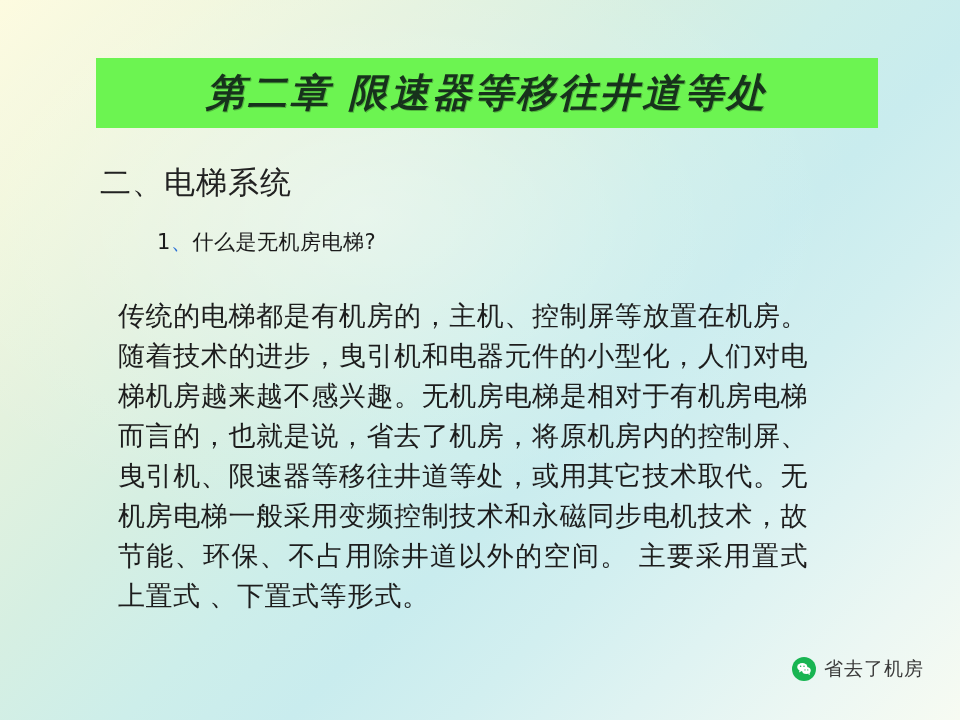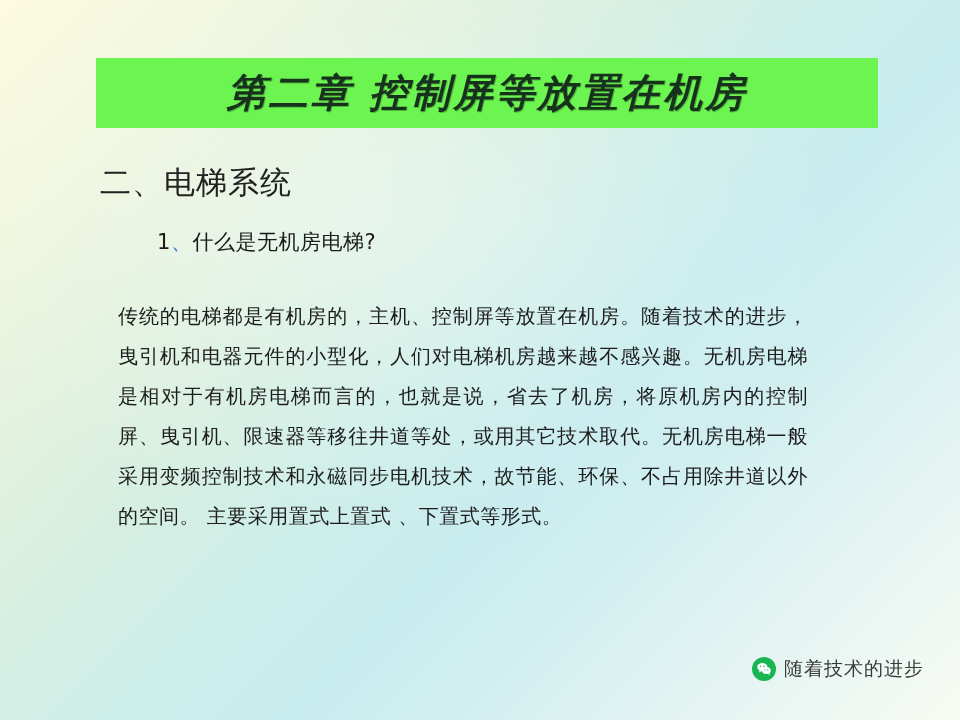--- a/index.html
+++ b/index.html
@@ -86,21 +86,21 @@
   }
   .sub-heading .accent {
     color: #2b6fd6;
   }
   .body-text {
     position: absolute;
     left: 118px;
     top: 296px;
     width: 690px;
     font-family: "DejaVu Serif", "Liberation Serif", serif;
-    font-size: 20px;
+    font-size: 27px;
     line-height: 40px;
     color: #1d1d1d;
     text-align: justify;
     letter-spacing: 0.5px;
     z-index: 3;
   }
   .footer {
     position: absolute;
     right: 36px;
     bottom: 38px;
@@ -126,21 +126,21 @@
     color: #3a3a3a;
     letter-spacing: 1px;
   }
 </style>
 </head>
 <body>
 
 <div class="slide">
 
   <div class="title-band">
-    <div class="title-text">第二章  控制屏等放置在机房</div>
+    <div class="title-text">第二章  限速器等移往井道等处</div>
   </div>
 
   <div class="section-heading">二、电梯系统</div>
 
   <div class="sub-heading">
     <span>1</span><span class="accent">、</span><span>什么是无机房电梯?</span>
   </div>
 
   <div class="body-text">传统的电梯都是有机房的，主机、控制屏等放置在机房。随着技术的进步，曳引机和电器元件的小型化，人们对电梯机房越来越不感兴趣。无机房电梯是相对于有机房电梯而言的，也就是说，省去了机房，将原机房内的控制屏、曳引机、限速器等移往井道等处，或用其它技术取代。无机房电梯一般采用变频控制技术和永磁同步电机技术，故节能、环保、不占用除井道以外的空间。  主要采用置式上置式 、下置式等形式。</div>
 
@@ -150,16 +150,16 @@
         <ellipse cx="6.3" cy="6.1" rx="5.1" ry="4.1" fill="#ffffff"></ellipse>
         <polygon points="3.6,9.2 3.0,11.4 5.4,10.2" fill="#ffffff"></polygon>
         <circle cx="4.6" cy="5.2" r="0.75" fill="#18b552"></circle>
         <circle cx="8.0" cy="5.2" r="0.75" fill="#18b552"></circle>
         <ellipse cx="10.4" cy="9.6" rx="4.3" ry="3.5" fill="#ffffff"></ellipse>
         <polygon points="13.4,12.0 14.1,14.0 11.9,12.9" fill="#ffffff"></polygon>
         <circle cx="9.0" cy="8.9" r="0.62" fill="#18b552"></circle>
         <circle cx="11.8" cy="8.9" r="0.62" fill="#18b552"></circle>
       </svg>
     </span>
-    <span class="footer-text">随着技术的进步</span>
+    <span class="footer-text">省去了机房</span>
   </div>
 
 </div>
 
 </body></html>

